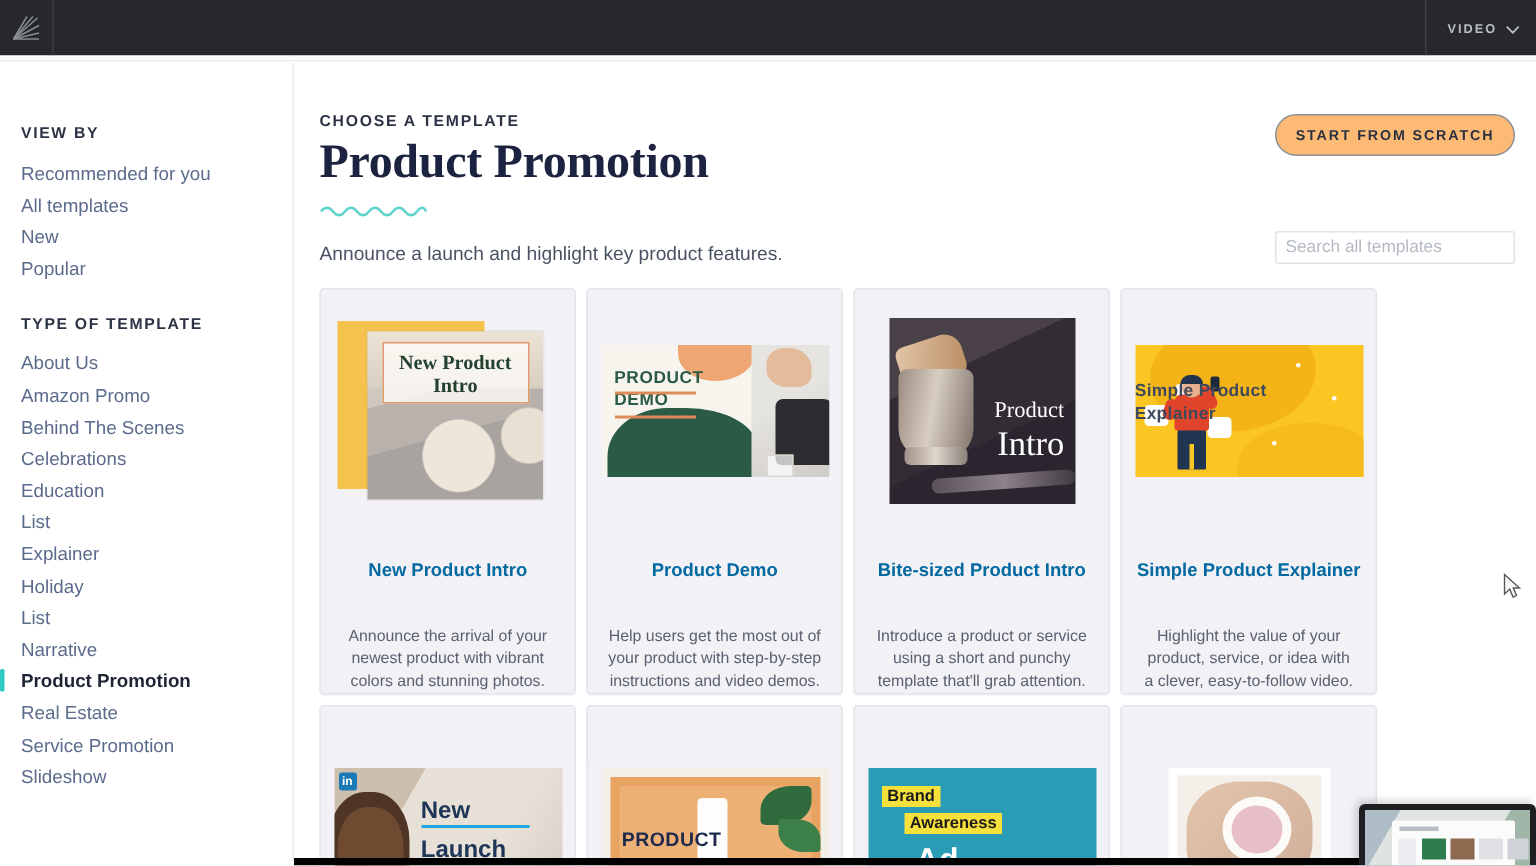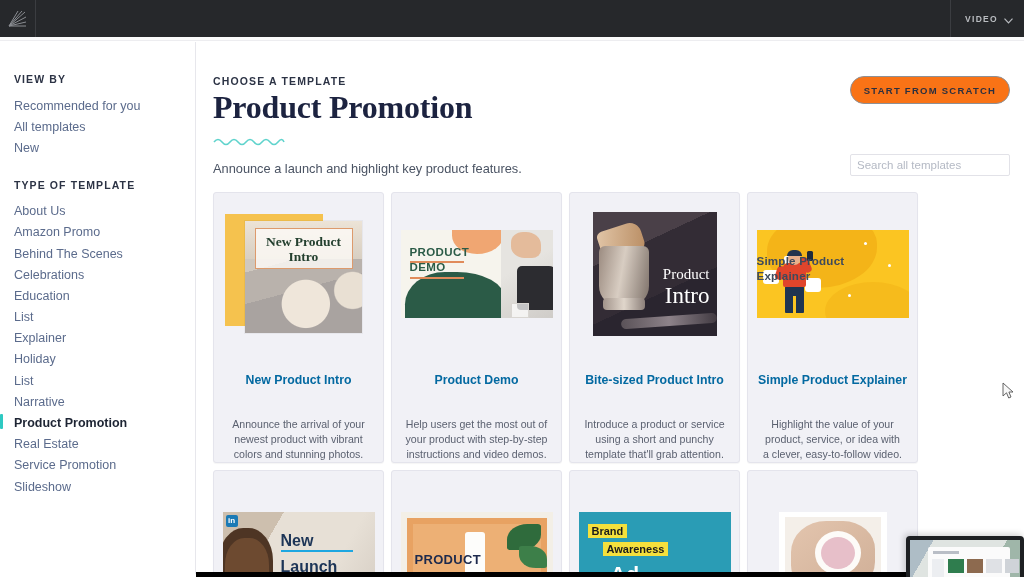--- a/index.html
+++ b/index.html
@@ -38,21 +38,21 @@
   
   .underbar {
     position: absolute; left: 0; top: 37px; width: 1024px; height: 4px;
     background: #fbfbfc; border-bottom: 1px solid #ededf0;
   }
 
   
   .sidebar {
     position: absolute; left: 0; top: 42px; width: 196px; height: 535px;
     background: #ffffff; border-right: 1px solid #e7e7ec;
-    padding-top: 31px;
+    padding-top: 41px;
   }
   .side-head {
     font-size: 10.5px; font-weight: bold; letter-spacing: 1.1px;
     color: #2c3345; padding-left: 14px; margin-bottom: 10px;
   }
   .side-group { margin-bottom: 20px; }
   .side-item {
     position: relative;
     font-size: 12.5px; color: #5b6b8c;
     padding: 3.6px 0 3.6px 14px;
@@ -79,21 +79,21 @@
     font-size: 32px; font-weight: bold; color: #1c2340; letter-spacing: -0.2px;
   }
   .squiggle { position: absolute; left: 17px; top: 90px; }
   .subtitle {
     position: absolute; left: 17px; top: 119px;
     font-size: 12.8px; color: #4a5363;
   }
   .scratch-btn {
     position: absolute; left: 654px; top: 34px;
     width: 160px; height: 28px; border-radius: 14px;
-    border: 1px solid #8d9096; background: #f97316;
+    border: 1px solid #8d9096; background: #fdba74;
     font-family: "Liberation Sans", sans-serif;
     font-size: 9.5px; font-weight: bold; letter-spacing: 1.25px; color: #2b3040;
     cursor: pointer;
   }
   .search-input {
     position: absolute; left: 654px; top: 112px;
     width: 160px; height: 22px;
     border: 1px solid #e2e2e8; background: #fff; border-radius: 2px;
     font-family: "Liberation Sans", sans-serif;
     font-size: 11.5px; color: #5b6b8c; padding: 0 6px;
@@ -355,20 +355,21 @@
 </div>
 <div class="underbar"></div>
 
 <div class="sidebar">
 
   <div class="side-group">
     <div class="side-head">VIEW BY</div>
     <div class="side-item">Recommended for you</div>
     <div class="side-item">All templates</div>
     <div class="side-item">New</div>
+    <div class="side-item">Popular</div>
   </div>
 
   <div class="side-group">
     <div class="side-head">TYPE OF TEMPLATE</div>
     <div class="side-item">About Us</div>
     <div class="side-item">Amazon Promo</div>
     <div class="side-item">Behind The Scenes</div>
     <div class="side-item">Celebrations</div>
     <div class="side-item">Education</div>
     <div class="side-item">List</div>

